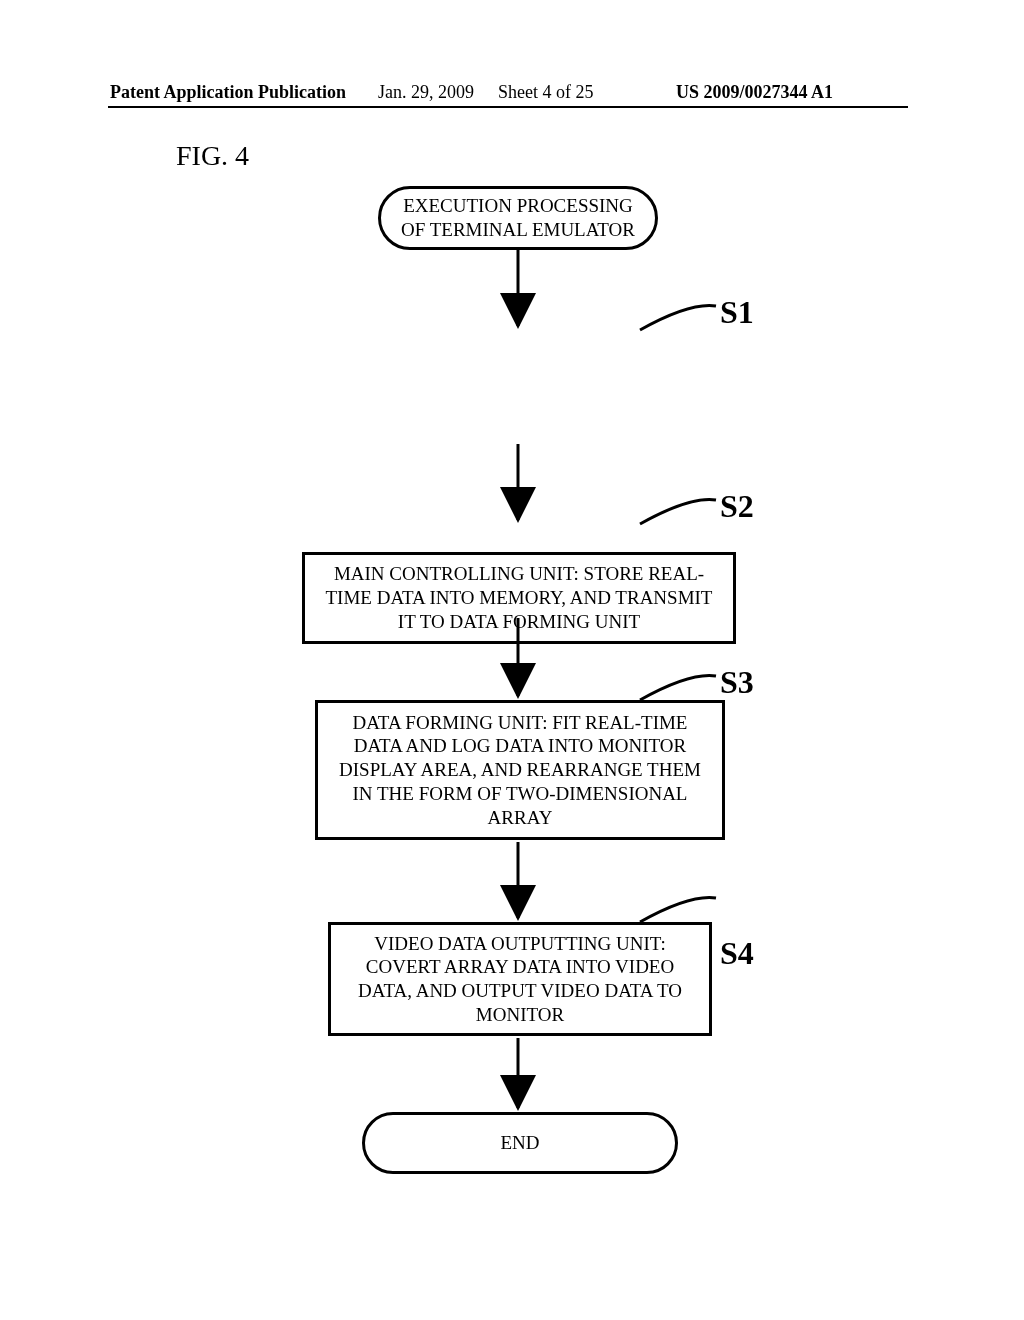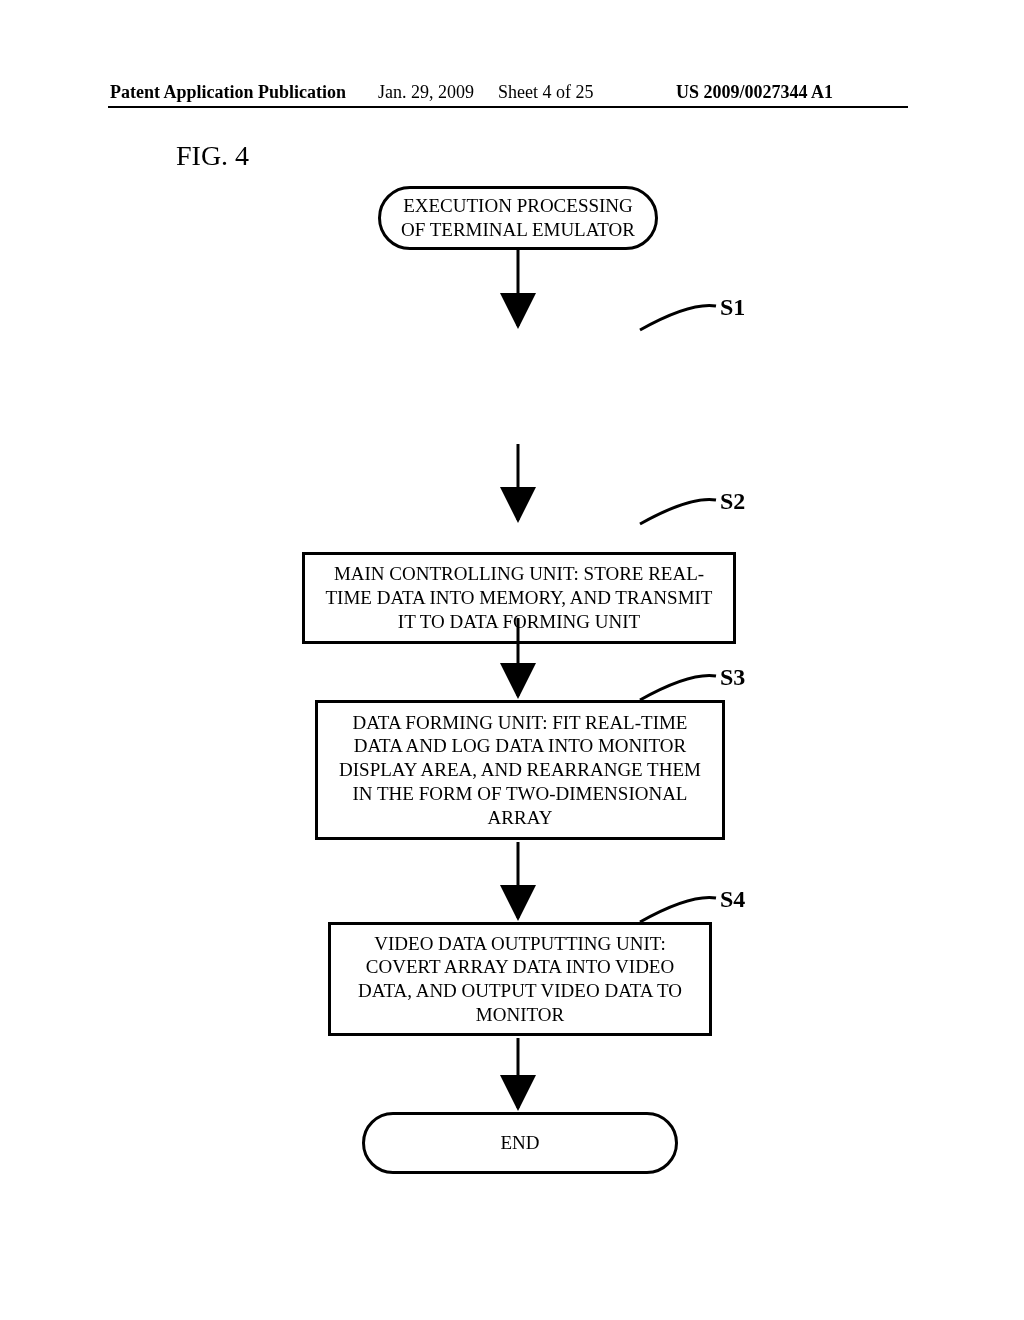--- a/index.html
+++ b/index.html
@@ -55,21 +55,21 @@
   .terminator {
     border: 3px solid #000;
     border-radius: 40px;
   }
   .process {
     border: 3px solid #000;
   }
 
   .steplabel {
     position: absolute;
-    font-size: 24px;
+    font-size: 32px;
     font-weight: bold;
   }
 
   svg.overlay {
     position: absolute;
     left: 0; top: 0;
     width: 1024px;
     height: 1320px;
     pointer-events: none;
   }
@@ -99,21 +99,21 @@
   <div class="steplabel" style="left:720px; top:488px;">S2</div>
 
   <div class="node process" style="left:315px; top:700px; width:410px; height:140px;">
     <span>DATA FORMING UNIT: FIT REAL-TIME DATA AND LOG DATA INTO MONITOR DISPLAY AREA, AND REARRANGE THEM IN THE FORM OF TWO-DIMENSIONAL ARRAY</span>
   </div>
   <div class="steplabel" style="left:720px; top:664px;">S3</div>
 
   <div class="node process" style="left:328px; top:922px; width:384px; height:114px;font-family:Liberation Serif, serif;">
     <span>VIDEO DATA OUTPUTTING UNIT: COVERT ARRAY DATA INTO VIDEO DATA, AND OUTPUT VIDEO DATA TO MONITOR</span>
   </div>
-  <div class="steplabel" style="left:720px; top:886px;">S4</div>
+  <div class="steplabel" style="left:720px; top:935px;">S4</div>
 
   <div class="node terminator" style="left:362px; top:1112px; width:316px; height:62px;">
     <span>END</span>
   </div>
 
   <svg class="overlay" viewBox="0 0 1024 1320">
     <defs>
       <marker id="ah" viewBox="0 0 12 12" refX="11" refY="6" markerWidth="12" markerHeight="12" orient="auto">
         <path d="M0,0 L12,6 L0,12 Z" fill="#000"></path>
       </marker>

